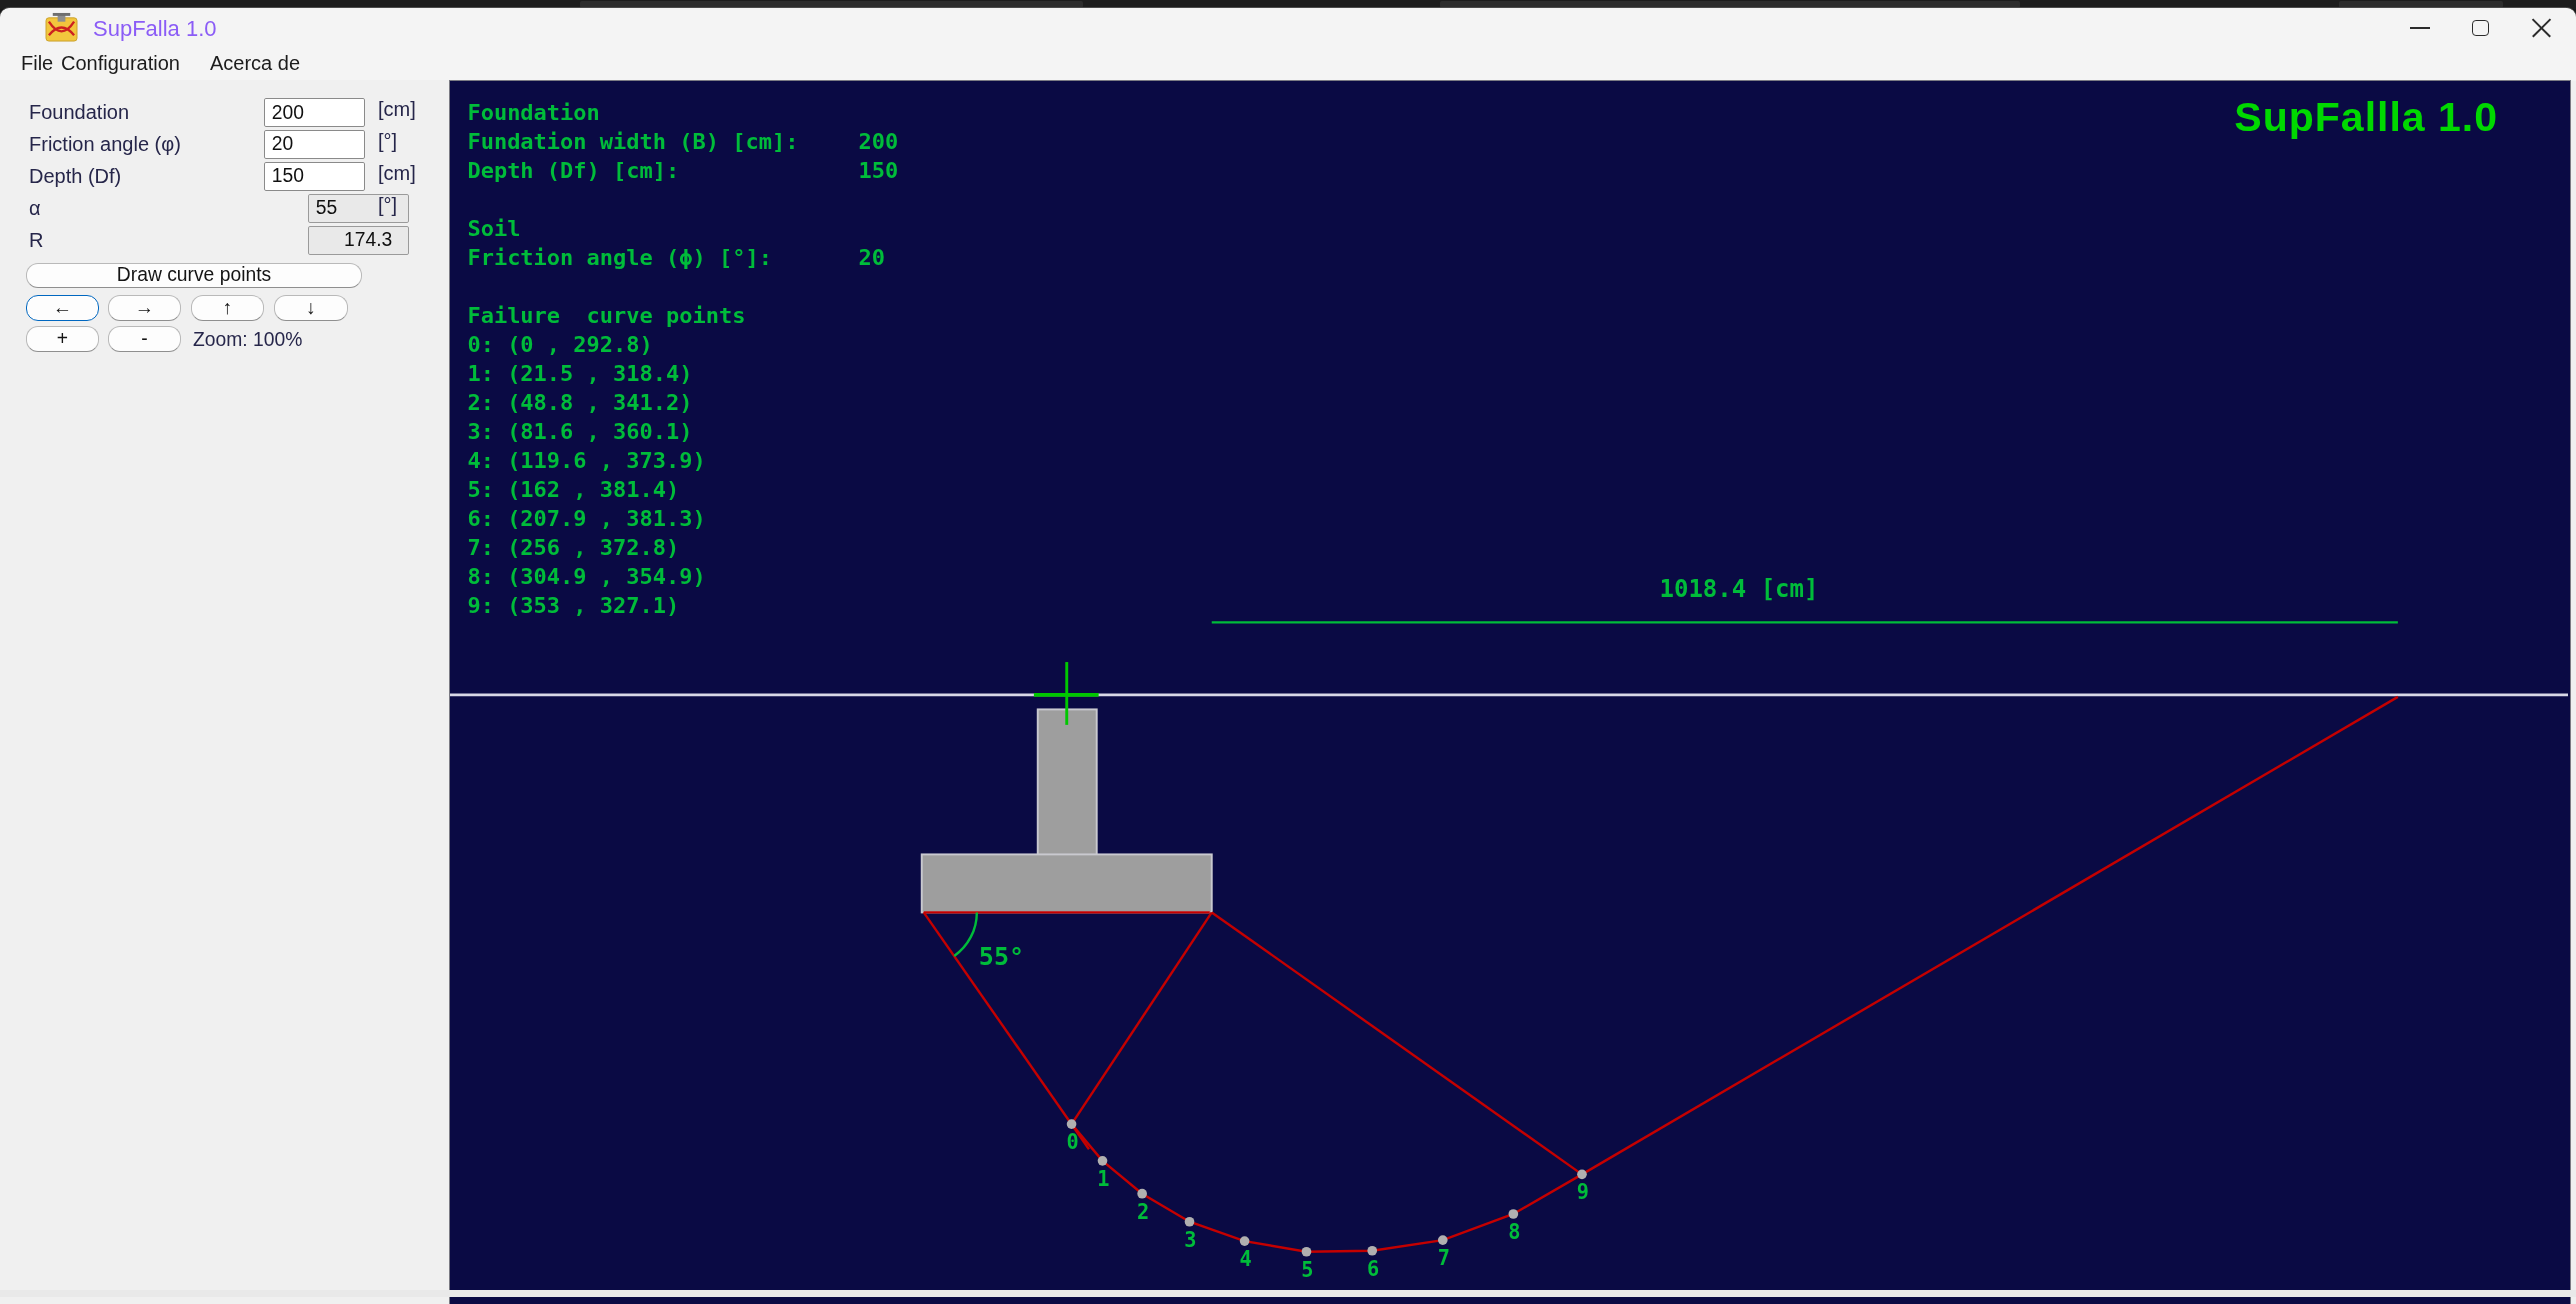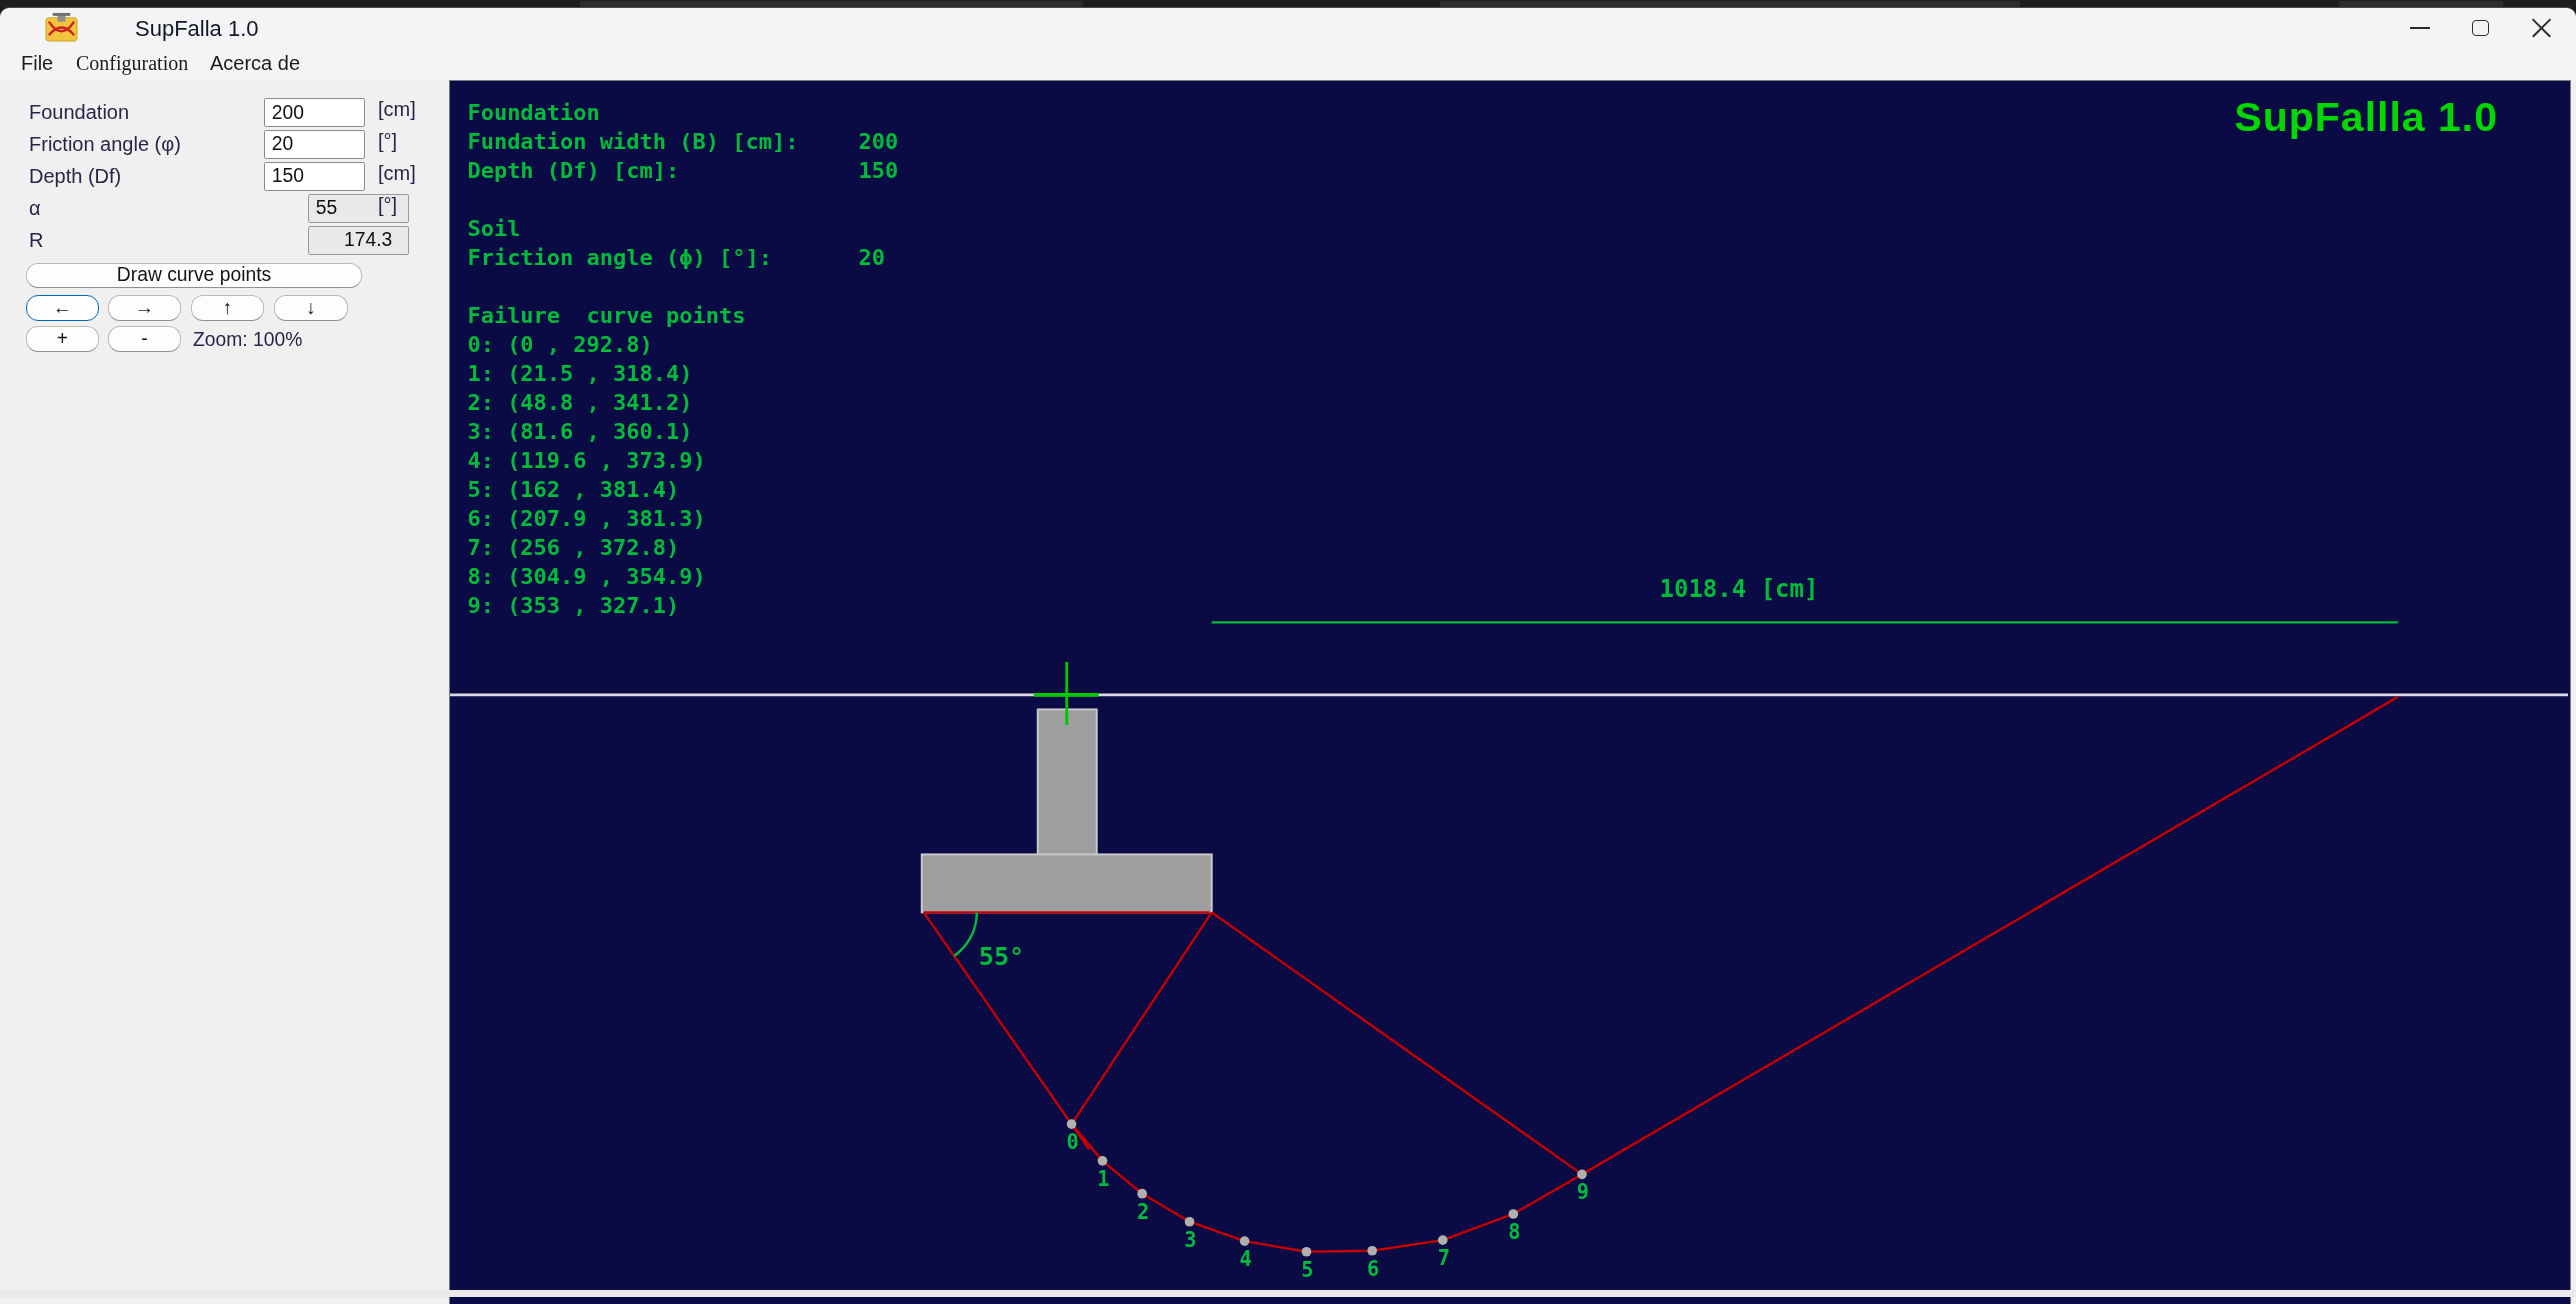--- a/index.html
+++ b/index.html
@@ -12,21 +12,21 @@
   .bg-strip .blob { position:absolute; top:1px; height:6.8px; background:#3a3a3a; border-radius:1.9px; opacity:.55; }
 
   
   .window { position:absolute; top:7.7px; left:0; width:2576px; height:1297px;
             background:#f0f0f0; border-radius:9.7px 9.7px 0 0; outline:1px solid #4c4c4c; }
 
   .titlebar { position:absolute; top:0; left:0; width:100%; height:41px;
               background:#f4f4f4; border-radius:9.7px 9.7px 0 0; }
   .app-icon { position:absolute; left:44px; top:4.8px; }
   .win-title { position:absolute; left:93px; top:0; height:41px; line-height:41px;
-               font-size:22px; color:#0f172a;margin-left:42px; }
+               font-size:22px; color:#8b5cf6; }
   .controls { position:absolute; right:3.9px; top:0; height:41px; display:flex; }
   .cbtn { width:61px; height:41px; display:flex; align-items:center; justify-content:center; }
   .gl-min { width:20px; height:1.9px; background:#2b2b2b; }
   .gl-max { width:16.4px; height:16.4px; border:1.7px solid #2b2b2b; border-radius:3.9px; }
   .gl-close { position:relative; width:21px; height:21px; }
   .gl-close::before,.gl-close::after { content:""; position:absolute; left:-1.9px; top:9.7px;
      width:25px; height:1.7px; background:#2b2b2b; }
   .gl-close::before { transform:rotate(45deg); } .gl-close::after { transform:rotate(-45deg); }
 
   .menubar { position:absolute; top:41px; left:0; width:100%; height:32px; background:#f4f4f4; }
@@ -93,21 +93,21 @@
             <span class="gl-max"></span>
           </div>
         <div class="cbtn">
             <span class="gl-close"></span>
           </div>
       </div>
     </div>
 
     <div class="menubar">
       <span class="menu-item" style="left:21px;">File</span>
-      <span class="menu-item" style="left:76px;font-family:Liberation Serif, serif;">Configuration</span>
+      <span class="menu-item" style="left:61px;">Configuration</span>
       <span class="menu-item" style="left:210px;">Acerca de</span>
     </div>
 
     <div class="panel">
 
       <span class="flabel" style="top:18.4px;">Foundation</span>
       <input class="tb" style="top: 18.4px;" value="200">
       <span class="funit" style="top:15.5px;">[cm]</span>
 
       <span class="flabel" style="top:50px;">Friction angle (φ)</span>

